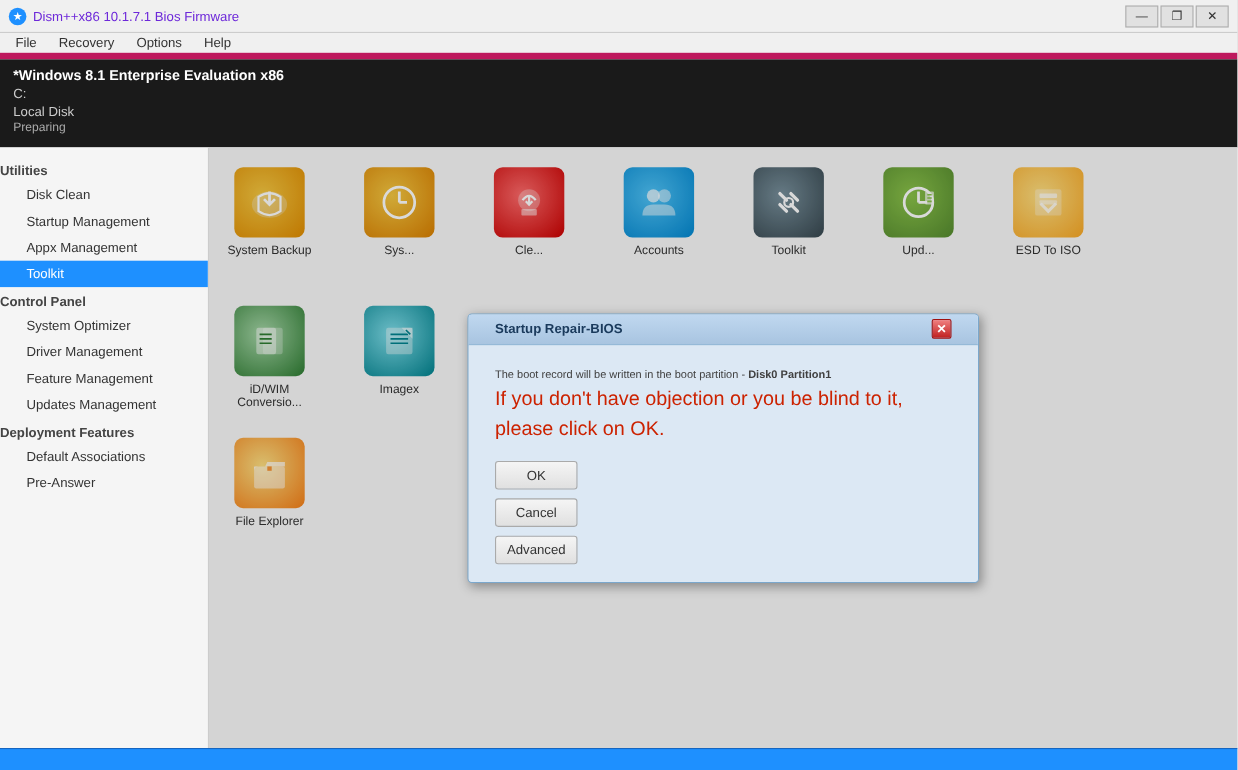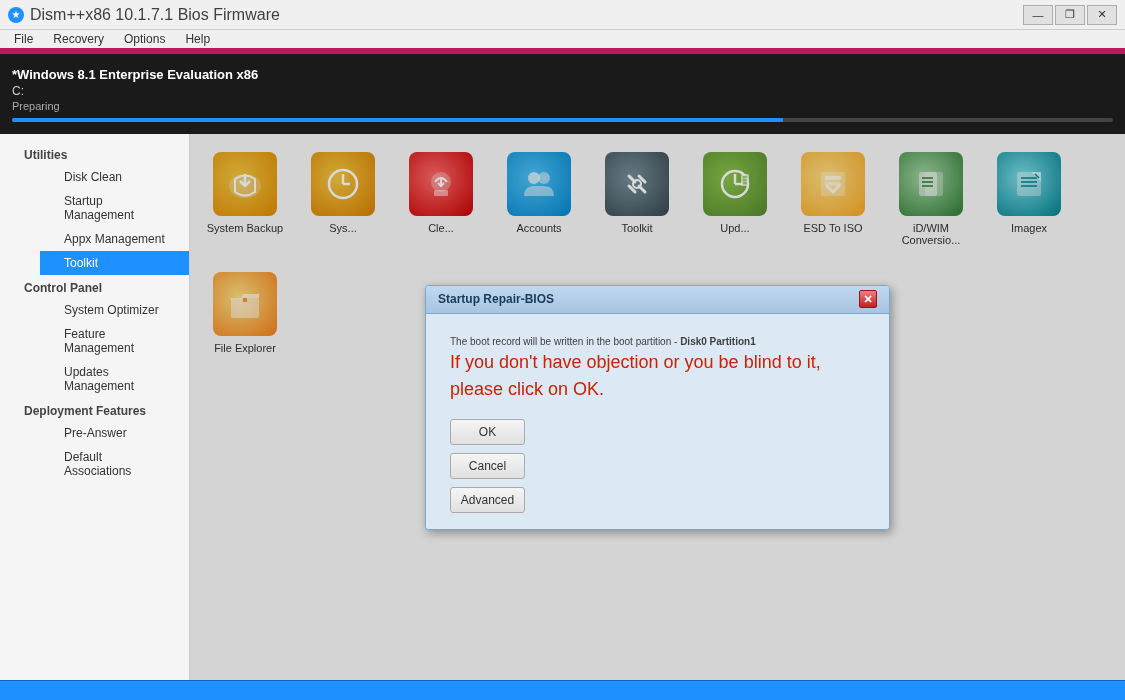--- a/index.html
+++ b/index.html
@@ -29,22 +29,22 @@
       gap: 6px;
     }
     #title-bar .app-icon {
       width: 16px; height: 16px;
       background: #1e90ff;
       border-radius: 50%;
       display: flex; align-items: center; justify-content: center;
       font-size: 10px; color: white;
     }
     #title-bar .title-text {
-      font-size: 16px;
-      color: #404040;
+      font-size: 12px;
+      color: #6d28d9;
     }
     #title-bar .window-controls {
       display: flex; gap: 2px;
     }
     .win-btn {
       width: 30px; height: 20px;
       border: 1px solid #adadad;
       background: #e1e1e1;
       cursor: pointer;
       display: flex; align-items: center; justify-content: center;
@@ -114,51 +114,50 @@
 
     
     #sidebar {
       width: 190px;
       background: #f5f5f5;
       border-right: 1px solid #ccc;
       overflow-y: auto;
       padding: 8px 0;
     }
     .sidebar-section-header {
-      padding: 6px 24px 3px;
+      padding: 6px 0 3px;
       font-size: 12px;
       color: #444;
       font-weight: bold;
     }
     .sidebar-item {
       padding: 5px 24px;
       cursor: pointer;
       font-size: 12px;
       color: #333;
-      margin-left: 40px;
     }
     .sidebar-item.active {
       background: #1e90ff;
       color: white;
     }
 
     
     #content {
       flex: 1;
       background: #f9f9f9;
       position: relative;
       overflow: hidden;
     }
 
     
     #icon-grid {
       display: flex;
       flex-wrap: wrap;
       padding: 10px;
-      gap: 8px;
+      gap: 28px;
     }
     .icon-item {
       width: 90px;
       display: flex;
       flex-direction: column;
       align-items: center;
       cursor: pointer;
       padding: 8px 4px;
     }
     .icon-img {
@@ -213,21 +212,21 @@
       box-shadow: 2px 3px 10px rgba(0,0,0,0.35);
       border-radius: 4px;
       overflow: hidden;
     }
     #dialog-titlebar {
       height: 28px;
       background: linear-gradient(to bottom, #c0d8f0, #a8c4e0);
       display: flex;
       align-items: center;
       justify-content: space-between;
-      padding: 0 12px;
+      padding: 0 24px;
       border-bottom: 1px solid #7aa7cc;
     }
     #dialog-titlebar .dlg-title {
       font-size: 12px;
       color: #1a3a5c;
       font-weight: bold;
     }
     #dialog-titlebar .dlg-close {
       width: 18px; height: 18px;
       background: linear-gradient(to bottom, #f08080, #c02020);
@@ -296,43 +295,45 @@
 <div id="menu-bar">
   <span class="menu-item">File</span>
   <span class="menu-item">Recovery</span>
   <span class="menu-item">Options</span>
   <span class="menu-item">Help</span>
 </div>
 
 <div id="session-bar">
   <div class="session-title">*Windows 8.1 Enterprise Evaluation x86</div>
   <div class="session-sub">C:</div>
+  <div class="session-sub">Local Disk</div>
   <div class="session-status">Preparing</div>
   <div class="progress-bar">
     <div class="progress-fill"></div>
   </div>
 </div>
 
 <div id="main">
 
   <div id="sidebar">
     <div class="sidebar-section-header">Utilities</div>
     <div class="sidebar-item">Disk Clean</div>
     <div class="sidebar-item">Startup Management</div>
     <div class="sidebar-item">Appx Management</div>
     <div class="sidebar-item active">Toolkit</div>
 
     <div class="sidebar-section-header">Control Panel</div>
     <div class="sidebar-item">System Optimizer</div>
+    <div class="sidebar-item">Driver Management</div>
     <div class="sidebar-item">Feature Management</div>
     <div class="sidebar-item">Updates Management</div>
 
     <div class="sidebar-section-header">Deployment Features</div>
+    <div class="sidebar-item">Default Associations</div>
     <div class="sidebar-item">Pre-Answer</div>
-    <div class="sidebar-item">Default Associations</div>
   </div>
 
   <div id="content">
 
     <div id="icon-grid">
 
       <div class="icon-item">
         <div class="icon-img icon-backup">
           <svg width="40" height="40" viewBox="0 0 40 40">
             <ellipse cx="20" cy="22" rx="16" ry="12" fill="#f0f0f0" opacity="0.3"></ellipse>

